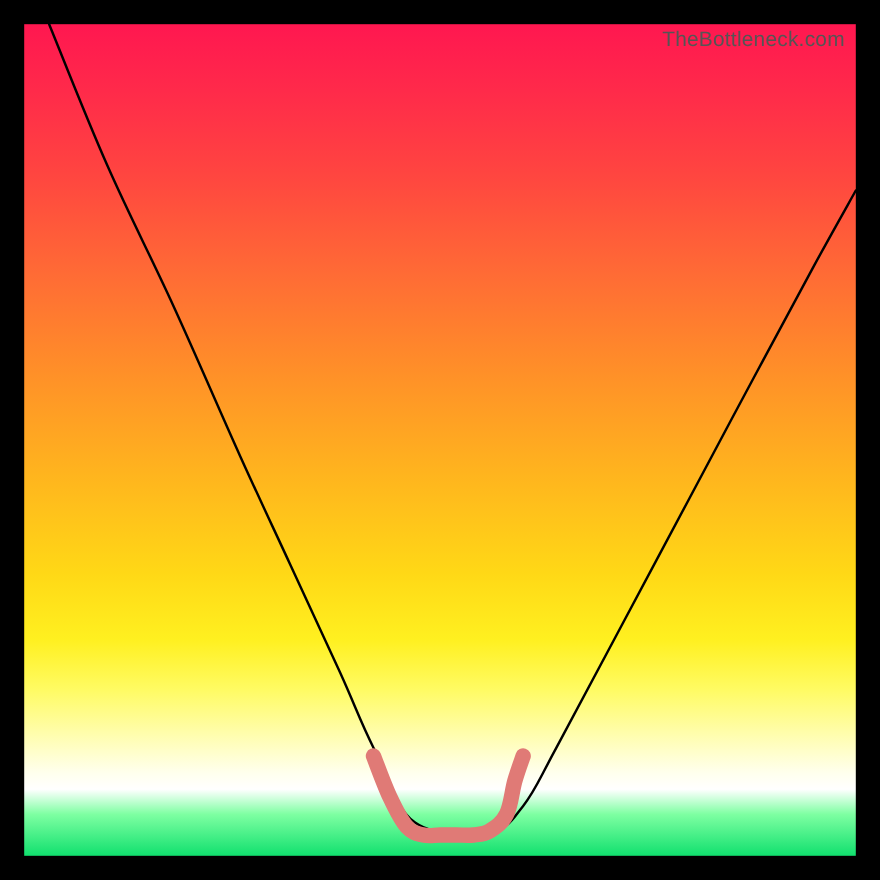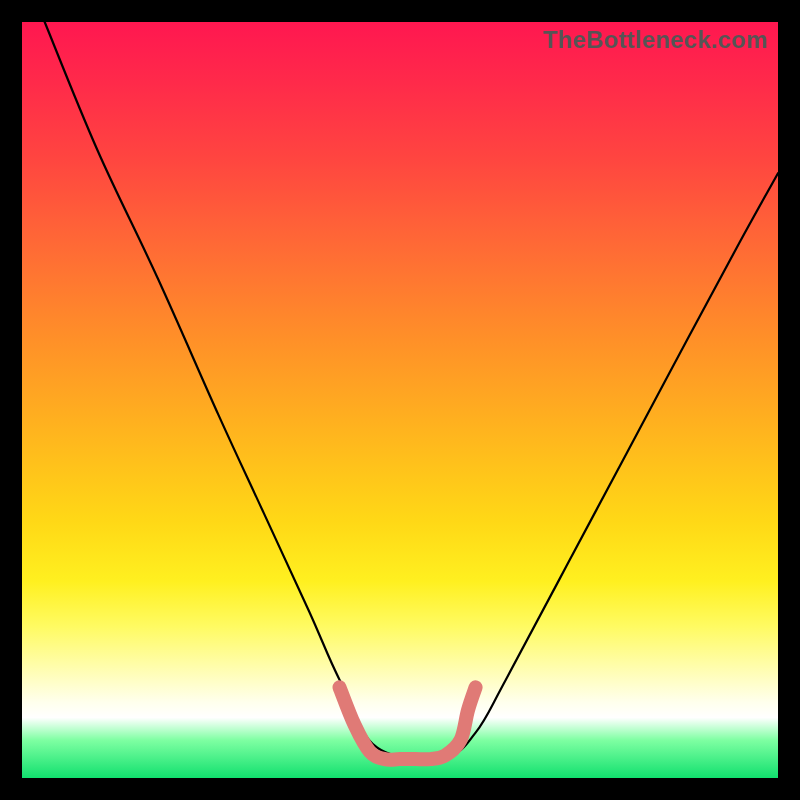--- a/index.html
+++ b/index.html
@@ -39,22 +39,22 @@
       #ffffff 92%,
       #7effa2 95%,
       #11e06e 100%
     );
   }
   .watermark {
     position: absolute;
     top: 4px;
     right: 10px;
     color: #555;
-    font-size: 24px;
-    font-weight: 700;
+    font-size: 19px;
+    font-weight: 400;
     letter-spacing: 0.2px;
     pointer-events: none;
     margin-left: 44px;
   }
   svg.curves {
     position: absolute;
     left: 0;
     top: 0;
     width: 756px;
     height: 756px;

